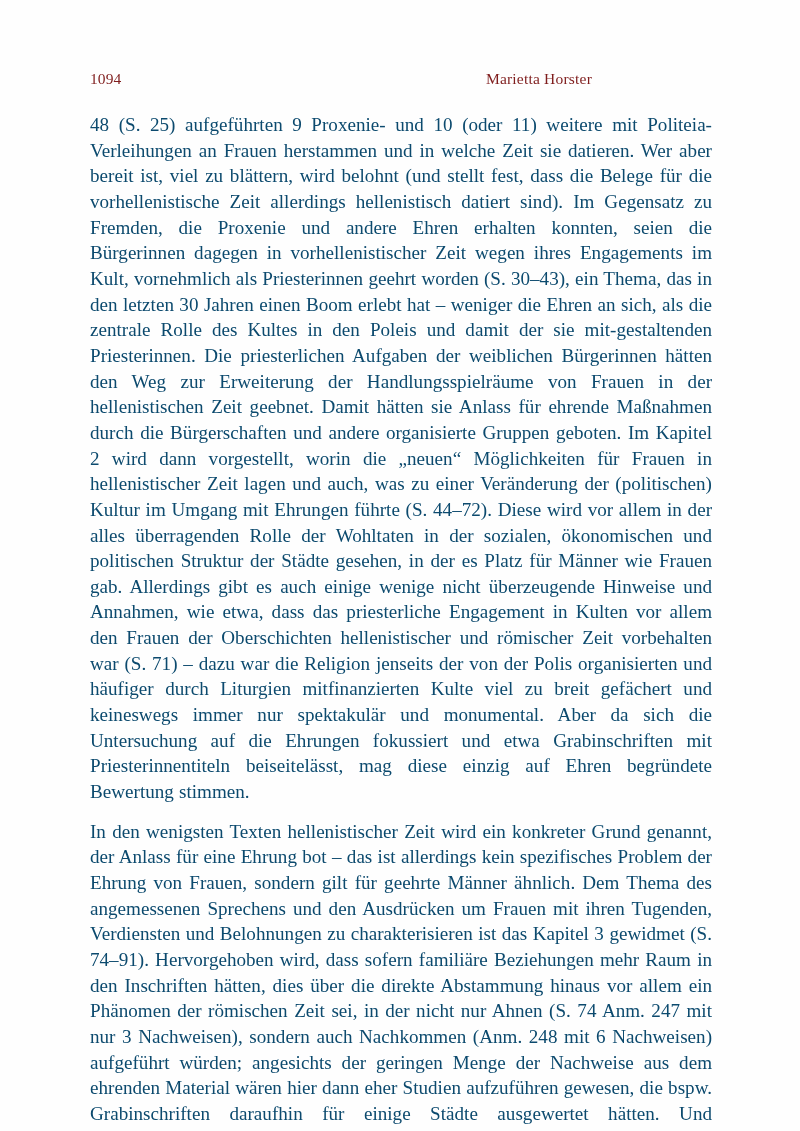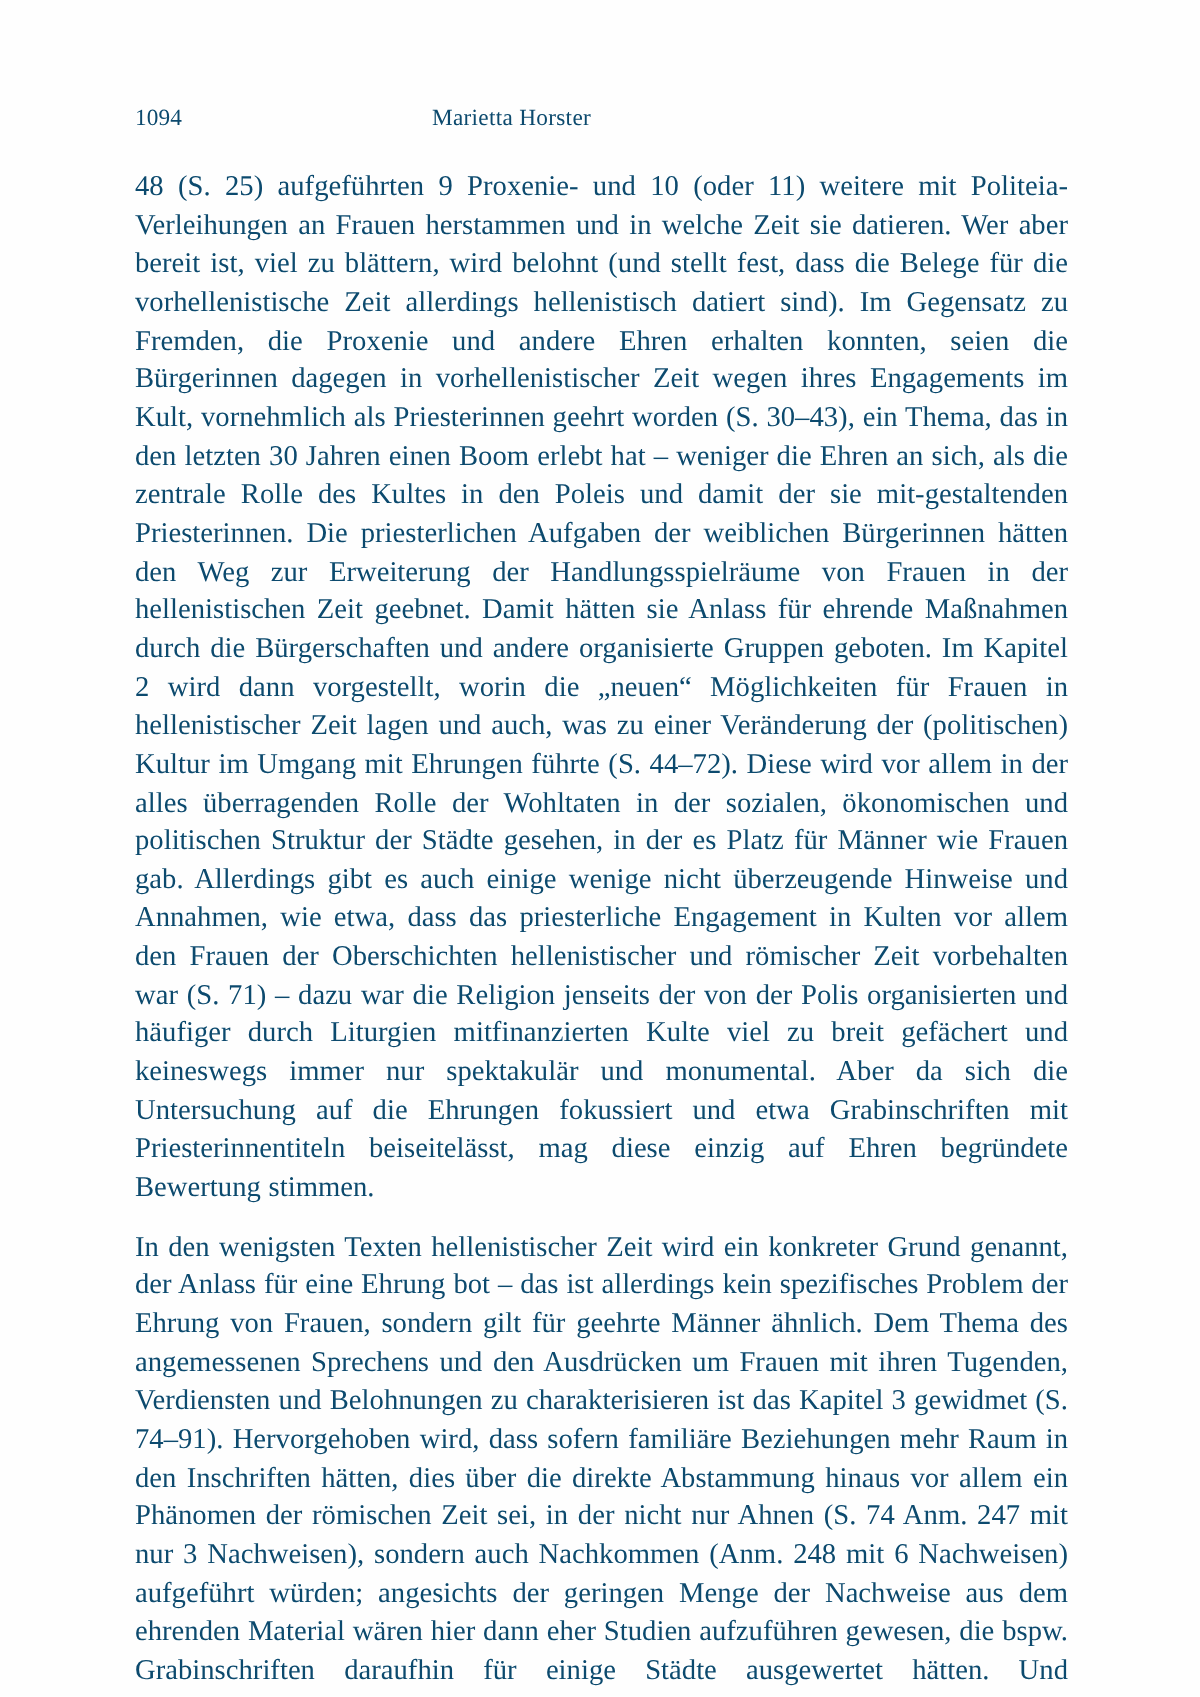--- a/index.html
+++ b/index.html
@@ -23,36 +23,36 @@
 
   
   .running-head {
     position: absolute;
     left: 90px;
     top: 68px;
     width: 622px;
     height: 22px;
     font-size: 15.5px;
     line-height: 22px;
-    color: #0c4a6e;
+    color: #7f1d1d;
   }
 
   .running-head .folio {
     position: absolute;
     left: 0;
     top: 0;
     letter-spacing: 0.1px;
   }
 
   .running-head .author {
     position: absolute;
     left: 0;
     top: 0;
     width: 622px;
-    text-align: center;
+    text-align: right;
     padding-right: 120px;
     box-sizing: border-box;
     letter-spacing: 0.2px;
   }
 
   
   .text-column {
     position: absolute;
     left: 90px;
     top: 112px;

